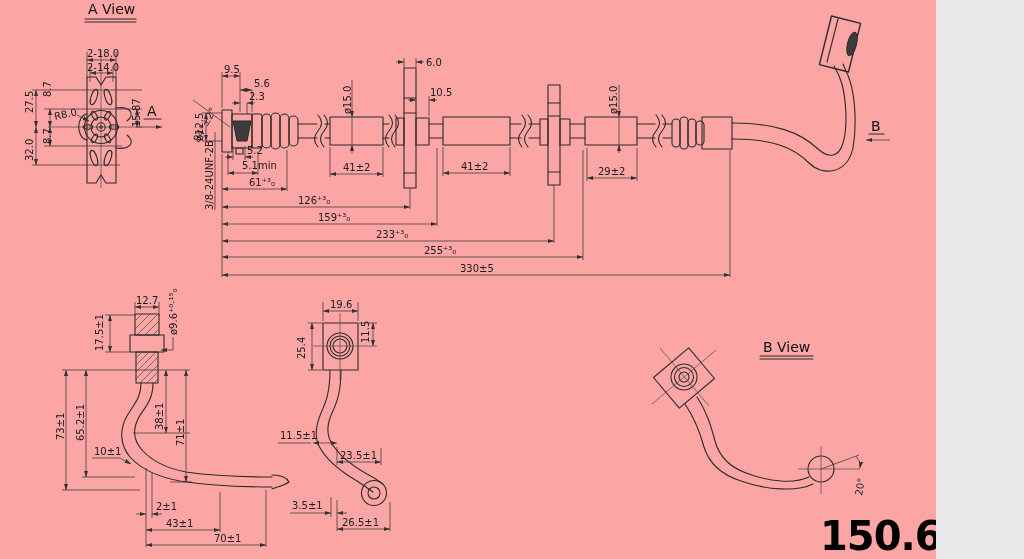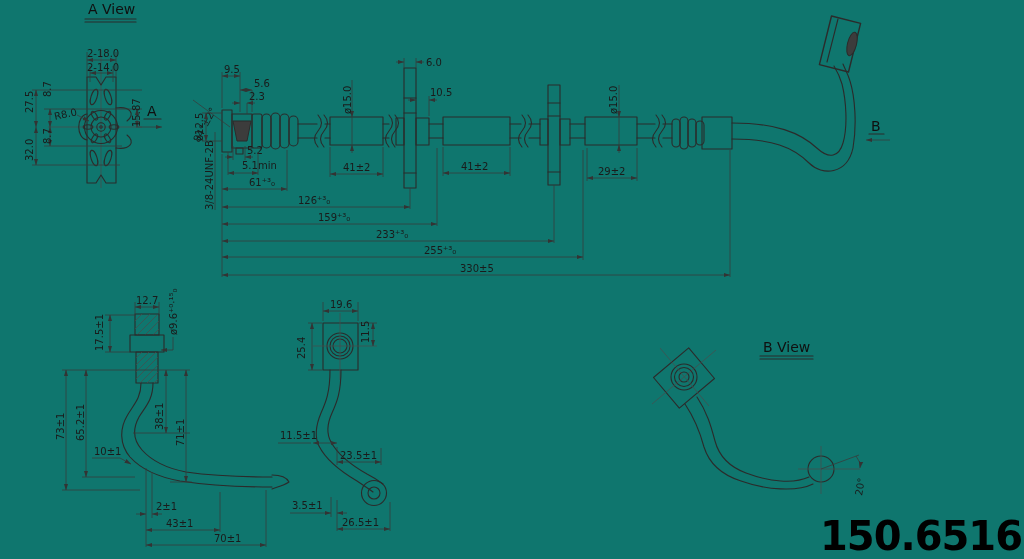--- a/index.html
+++ b/index.html
@@ -1,16 +1,16 @@
 <!DOCTYPE html>
 <html><head>
 <meta charset="utf-8">
 <style>
   html,body{margin:0;padding:0;background:#e8e8e8;}
-  #stage{position:relative;width:1024px;height:559px;background:#0f766e;overflow:hidden;
+  #stage{position:relative;width:936px;height:559px;background:#fca5a5;overflow:hidden;
          font-family:"DejaVu Sans",sans-serif;}
   svg{display:block}
   .o{stroke:#2b2b2b;stroke-width:1.1;fill:none;stroke-linecap:round;stroke-linejoin:round}
   .o2{stroke:#2b2b2b;stroke-width:1.4;fill:none;stroke-linejoin:round}
   .d{stroke:#3a3a3a;stroke-width:.75;fill:none}
   .h{stroke:#4a4a4a;stroke-width:.7;fill:none}
   .t{font:10px "DejaVu Sans",sans-serif;fill:#1a1a1a}
   .tt{font:14px "DejaVu Sans",sans-serif;fill:#101010}
   .pn{font:bold 40px "DejaVu Sans",sans-serif;fill:#000;letter-spacing:-1px}
 </style>

